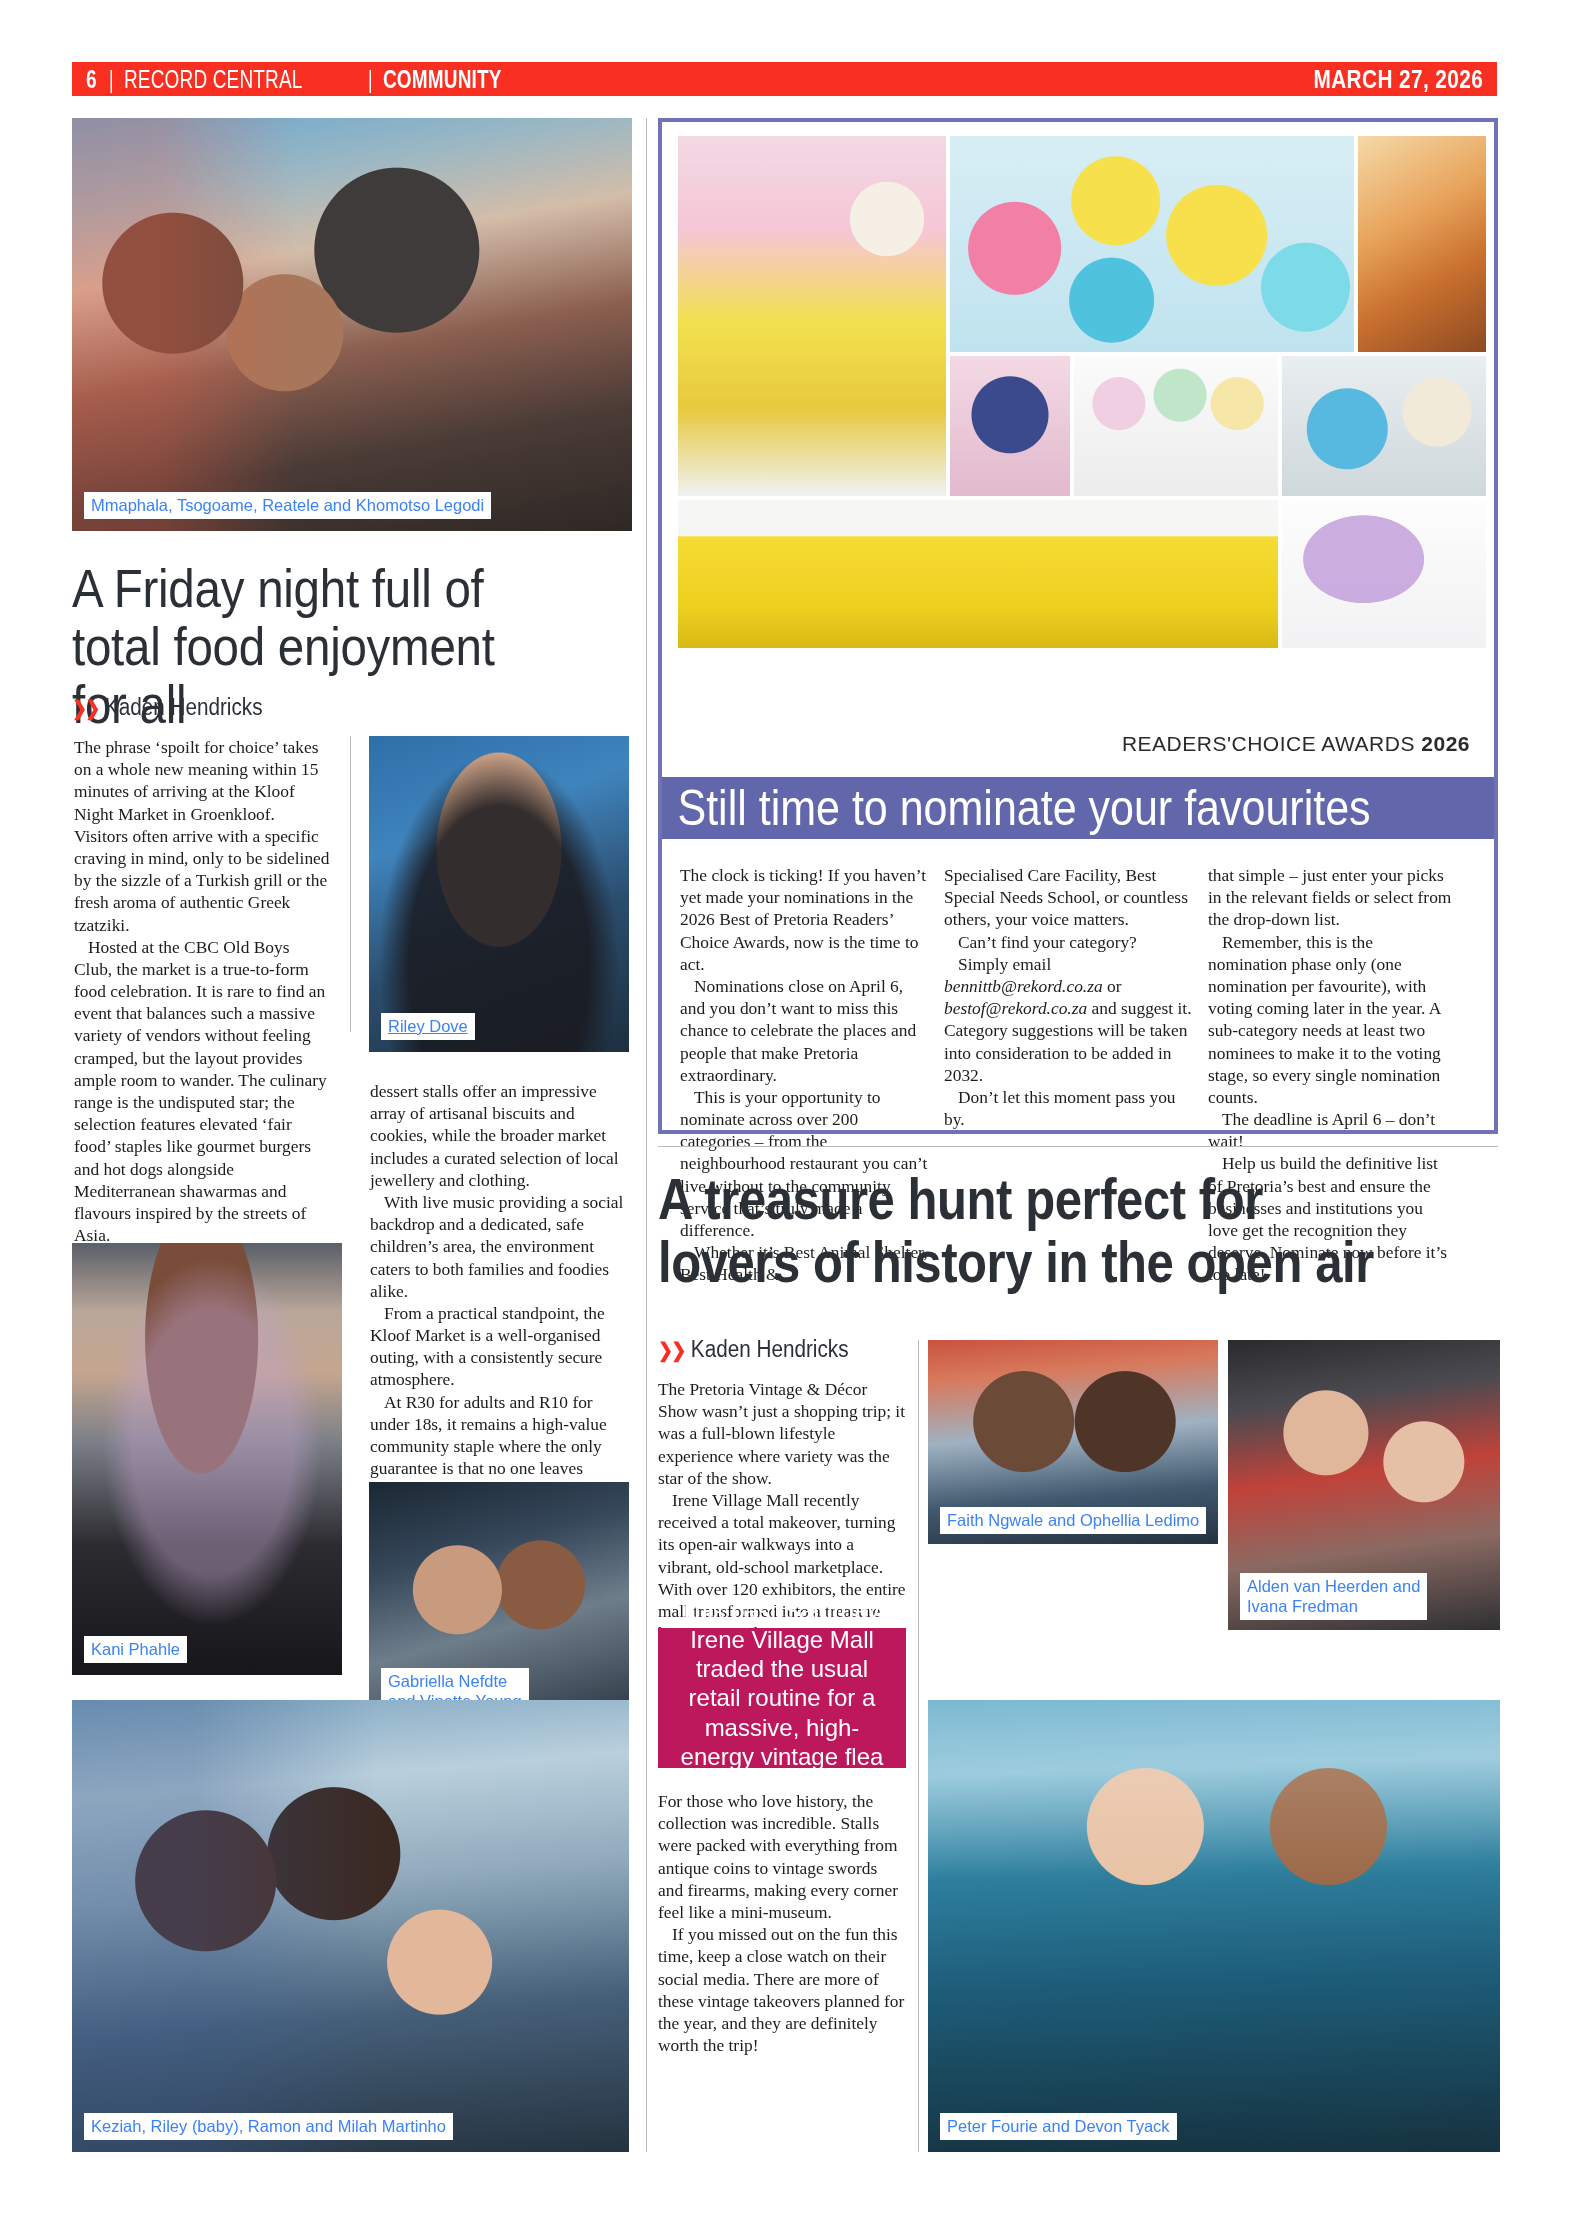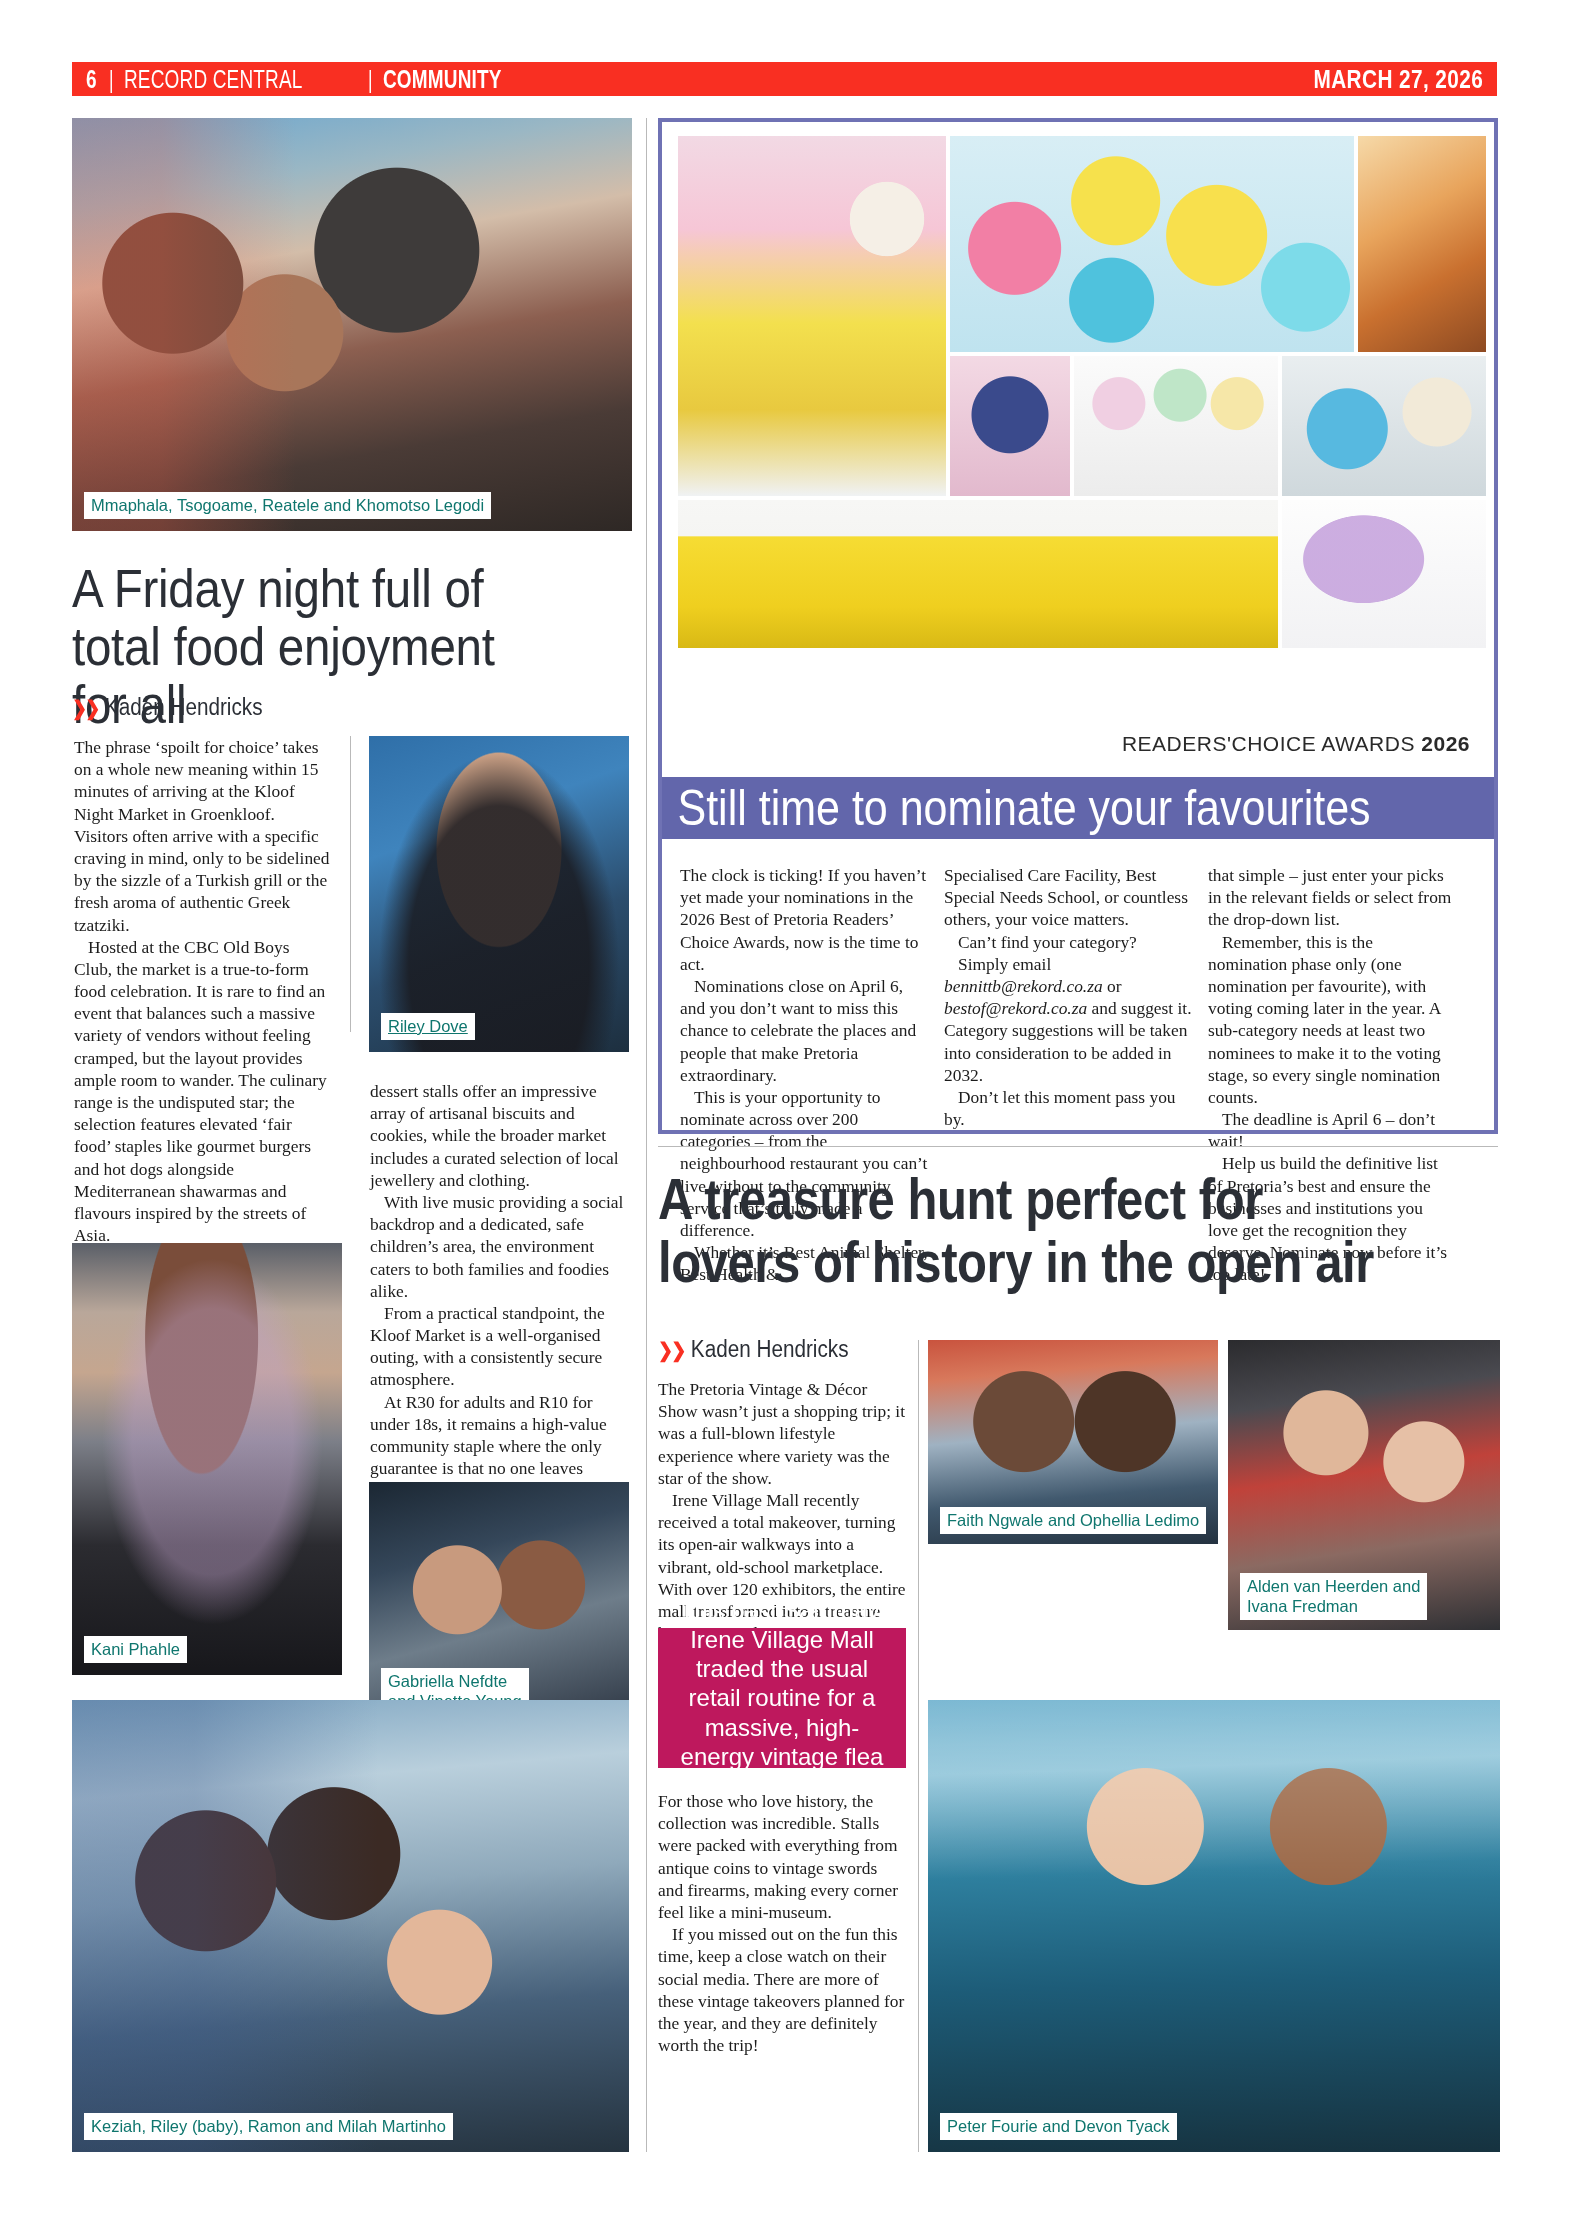--- a/index.html
+++ b/index.html
@@ -32,21 +32,21 @@
   .mast-date {
     color: #fff; font-size: 26px; font-weight: 700;
     transform: scaleX(.80); transform-origin: right;
     letter-spacing: .5px; white-space: nowrap;
   }
 
   
   .photo { position: absolute; overflow: hidden; background: #cfcfcf; }
   .photo .grad { position: absolute; inset: 0; }
   .caption {
-    position: absolute; background: #fff; color: #0f766e;
+    position: absolute; background: #fff; color: #3b82f6;
     font-size: 16.5px; line-height: 1.22; padding: 3px 7px 4px 7px;
     white-space: pre-line; font-family: "Liberation Sans", sans-serif;
   }
 
   
   .h1-main {
     position: absolute; left: 72px; top: 560px; width: 525px;
     font-family: "Liberation Sans Narrow", "Liberation Sans", sans-serif;
     font-size: 54px; line-height: 1.07; font-weight: 400; color: #2b2f36;
     transform: scaleX(.88); transform-origin: left top; letter-spacing: -.3px;

